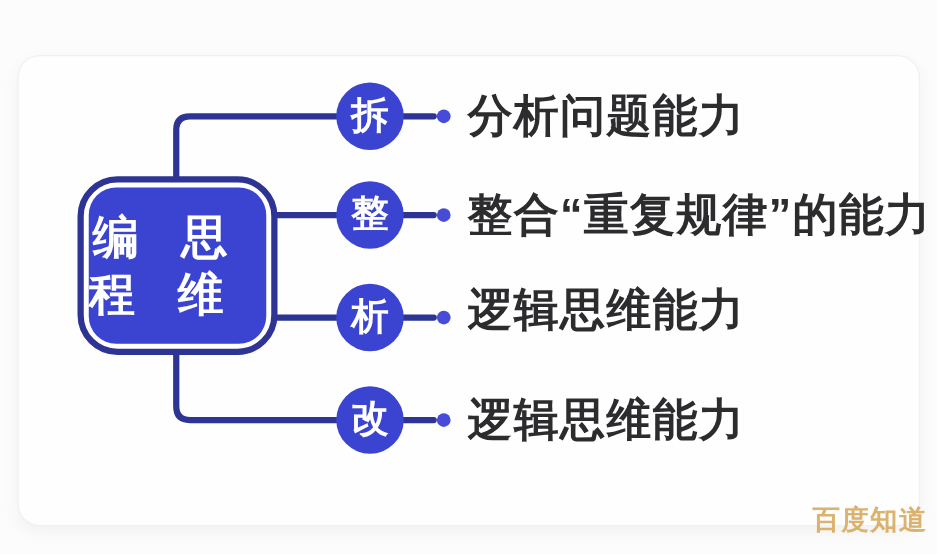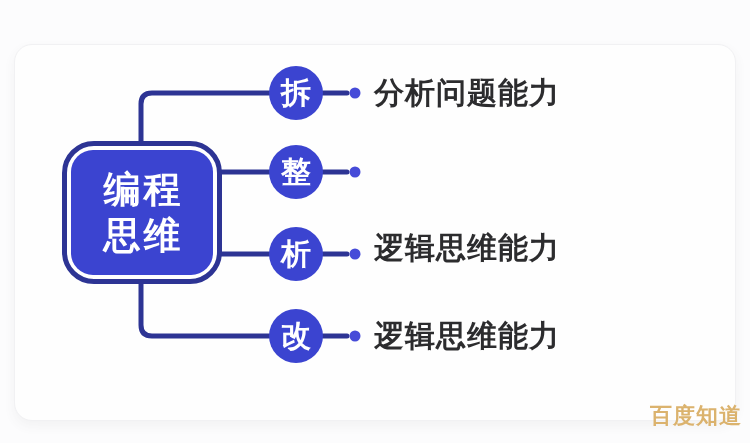--- a/index.html
+++ b/index.html
@@ -36,41 +36,41 @@
     position:absolute;left:62px;top:141px;width:160px;height:143px;
     background:#ffffff;
     border:5px solid var(--node-border);
     border-radius:32px;
     padding:4px;
   }
   .main-node-inner{
     width:100%;height:100%;
     background:var(--node-fill);
     border-radius:22px;
-    display:flex;flex-direction:column;align-items:center;justify-content:center;
+    display:flex;align-items:center;justify-content:center;
   }
   .main-node-inner span{
     color:var(--node-text);
     font-size:37px;font-weight:bold;
     letter-spacing:3px;
     line-height:1.23;
     text-indent:3px;
   }
   .branch-circle{
     position:absolute;left:269px;width:54px;height:54px;
     background:var(--node-fill);
     border-radius:50%;
     display:flex;align-items:center;justify-content:center;
   }
   .branch-circle span{
     color:var(--node-text);font-size:30px;font-weight:bold;line-height:1;
   }
   .branch-label{
     position:absolute;left:374px;height:40px;line-height:40px;
-    font-size:30px;font-weight:bold;color:var(--label-text);
+    font-size:36px;font-weight:bold;color:var(--label-text);
     letter-spacing:1px;white-space:nowrap;
   }
   .r1{top:66px;} .r2{top:145px;} .r3{top:227px;} .r4{top:309px;}
   .l1{top:73px;} .l2{top:152px;} .l3{top:228px;font-family:Liberation Serif, serif;} .l4{top:316px;}
   .watermark{
     position:absolute;right:8px;bottom:12px;
     font-size:22px;font-weight:bold;color:var(--watermark);
     letter-spacing:1px;opacity:.92;
   }
 </style>
@@ -115,18 +115,19 @@
     <span>整</span>
   </div>
   <div class="branch-circle r3">
     <span>析</span>
   </div>
   <div class="branch-circle r4">
     <span>改</span>
   </div>
 
   <div class="branch-label l1">分析问题能力</div>
+  <div class="branch-label l2">整合“重复规律”的能力</div>
   <div class="branch-label l3">逻辑思维能力</div>
   <div class="branch-label l4">逻辑思维能力</div>
 
   <div class="watermark">百度知道</div>
 
 </div>
 
 </body></html>

